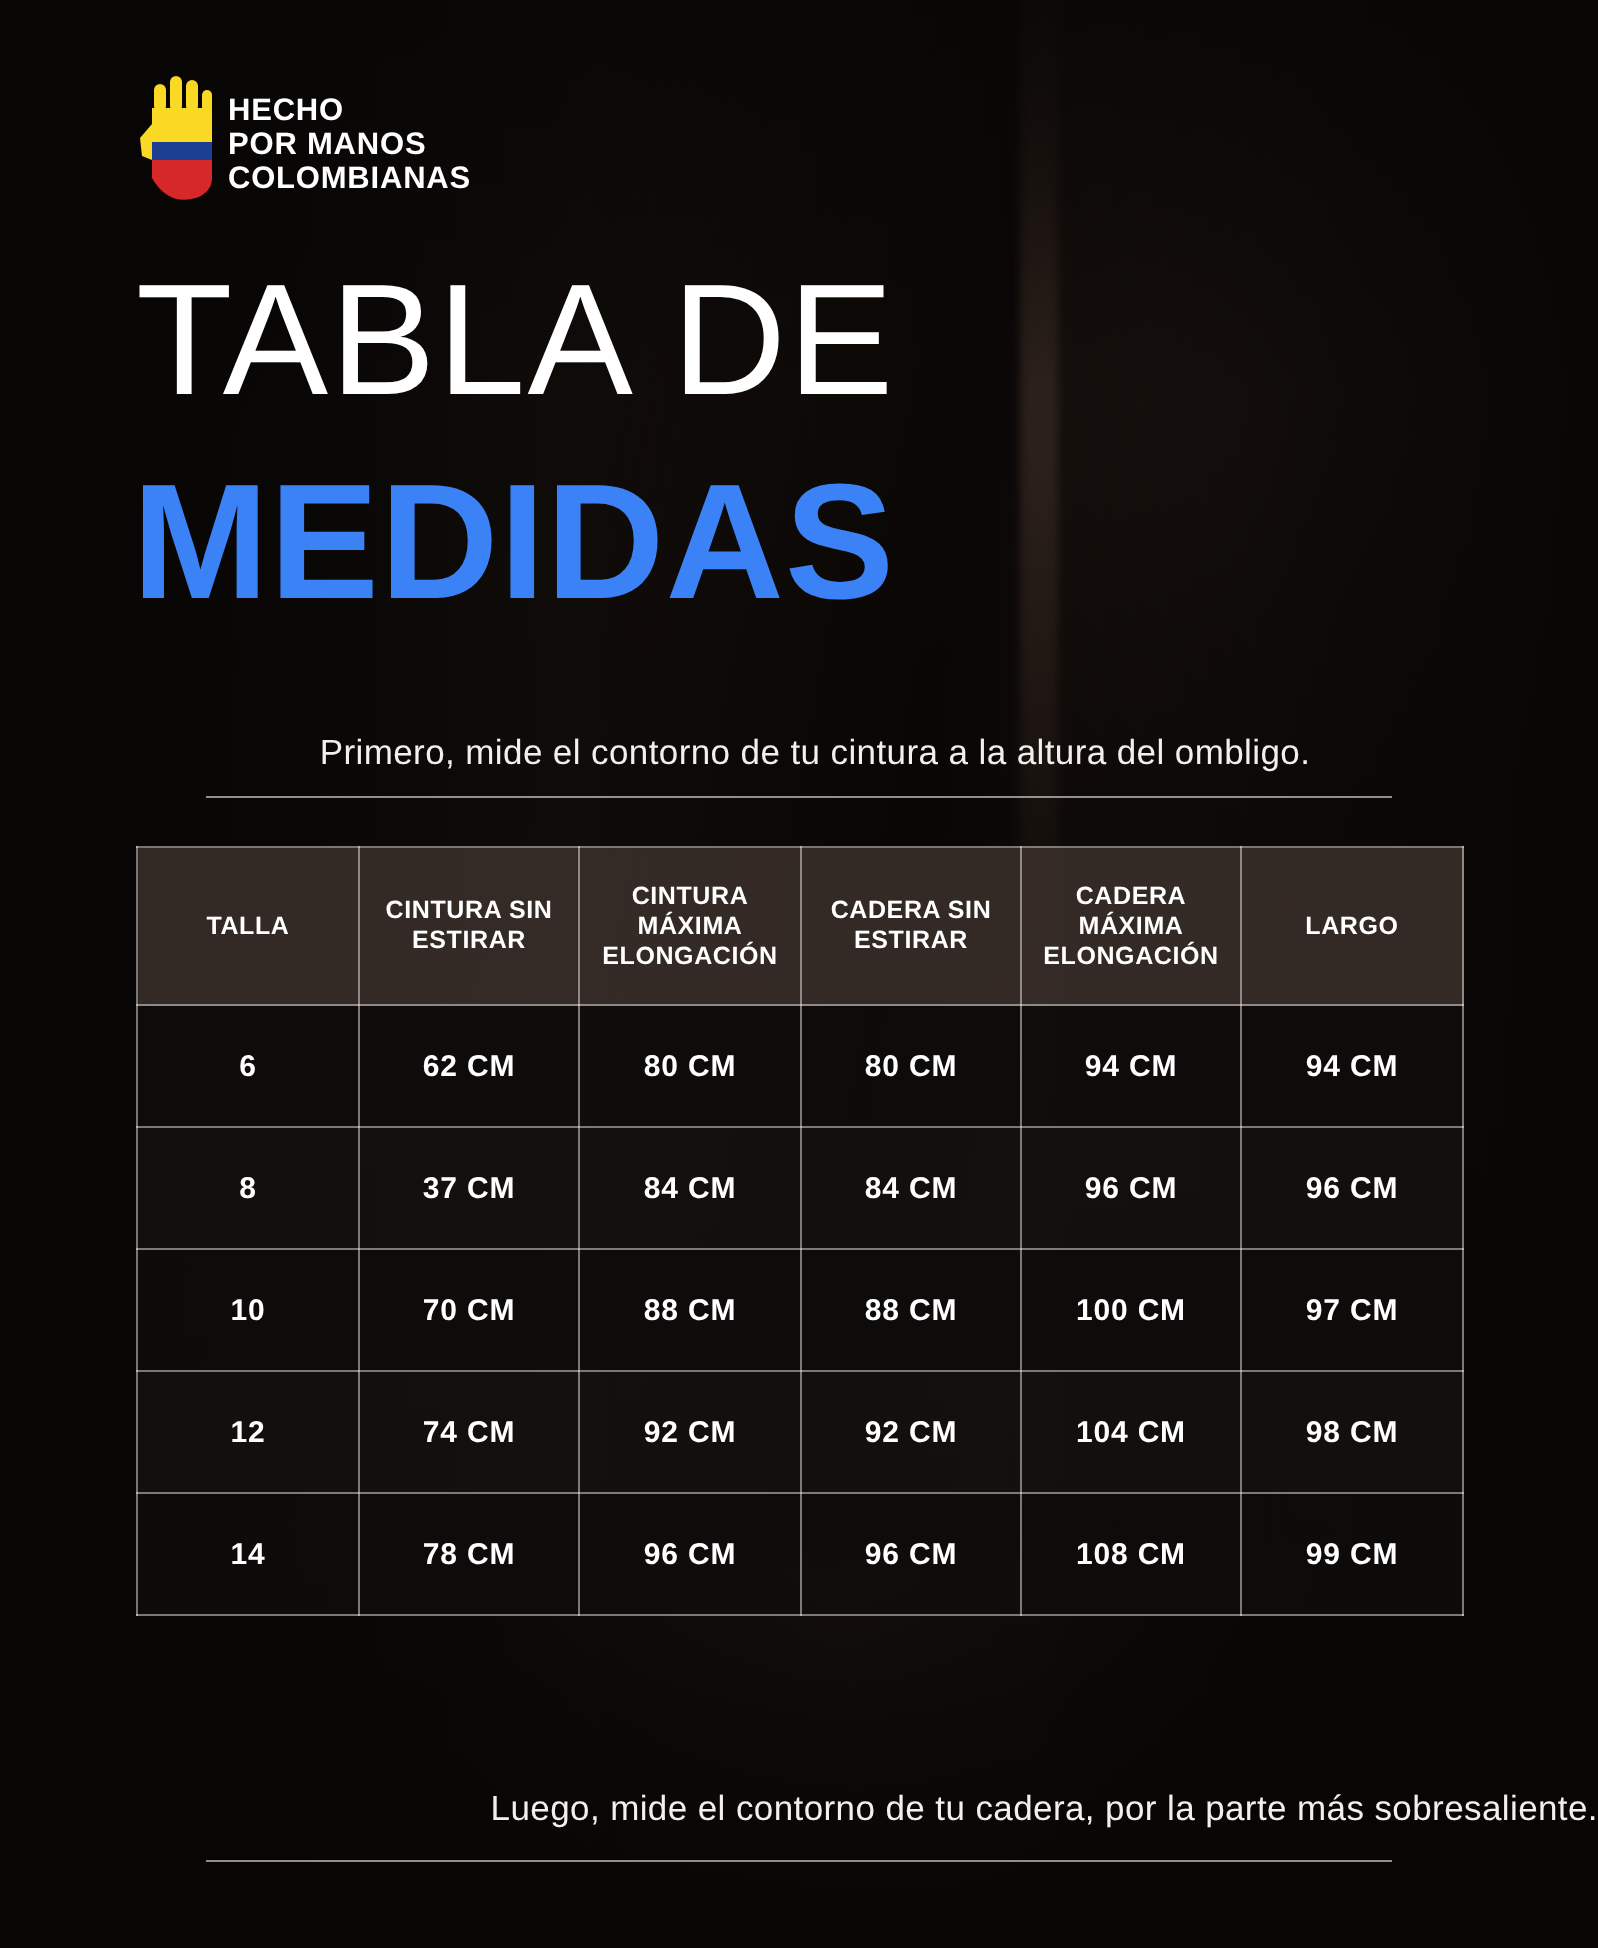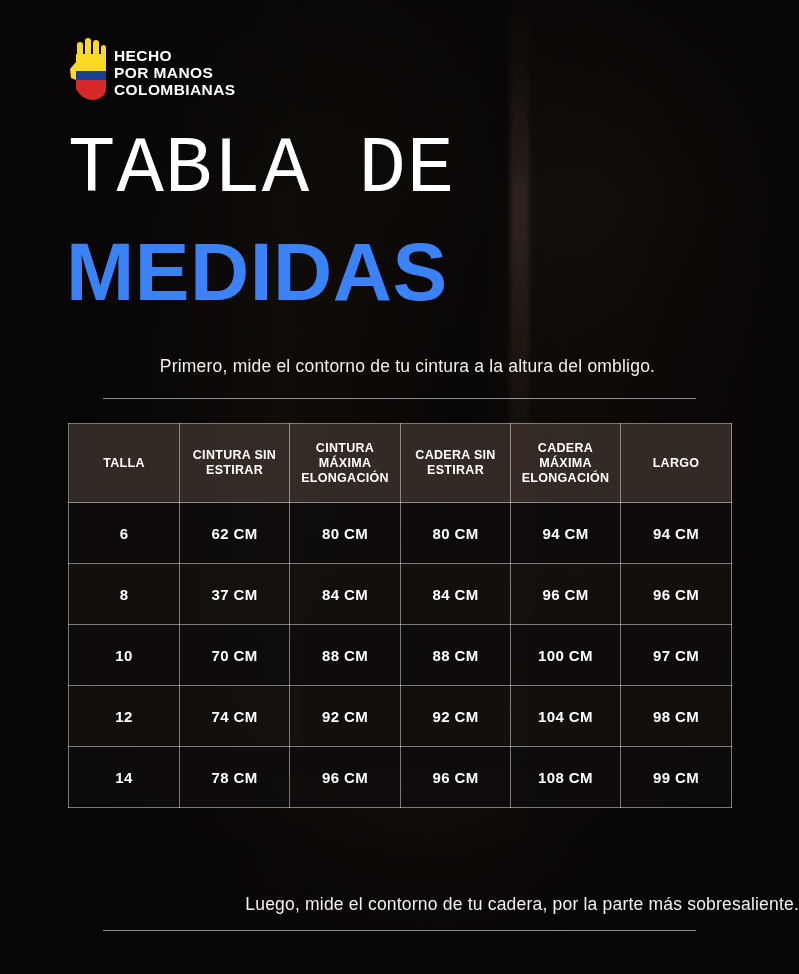--- a/index.html
+++ b/index.html
@@ -78,36 +78,36 @@
 
   
   .title-1 {
     position: absolute;
     left: 68px; top: 128px;
     font-size: 79px;
     line-height: 84px;
     letter-spacing: 1px;
     color: #ffffff;
     font-weight: 400;
-    font-family: Liberation Mono, monospace;
+    font-family: Liberation Sans, sans-serif;
   }
   .title-2 {
     position: absolute;
     left: 66px; top: 228px;
     font-size: 82px;
     line-height: 88px;
     letter-spacing: 0.5px;
     color: #3b82f6;
     font-weight: bold;
   }
 
   
   .instr-top {
     position: absolute;
-    left: 0; right: 0; top: 356px;
+    left: 0; right: 0; top: 366px;
     text-align: center;
     color: #f2efec;
     font-size: 17.5px;
     letter-spacing: 0.2px;
     margin-left: 16px;
   }
   .rule-top {
     position: absolute;
     left: 103px; top: 398px;
     width: 593px; height: 1px;

